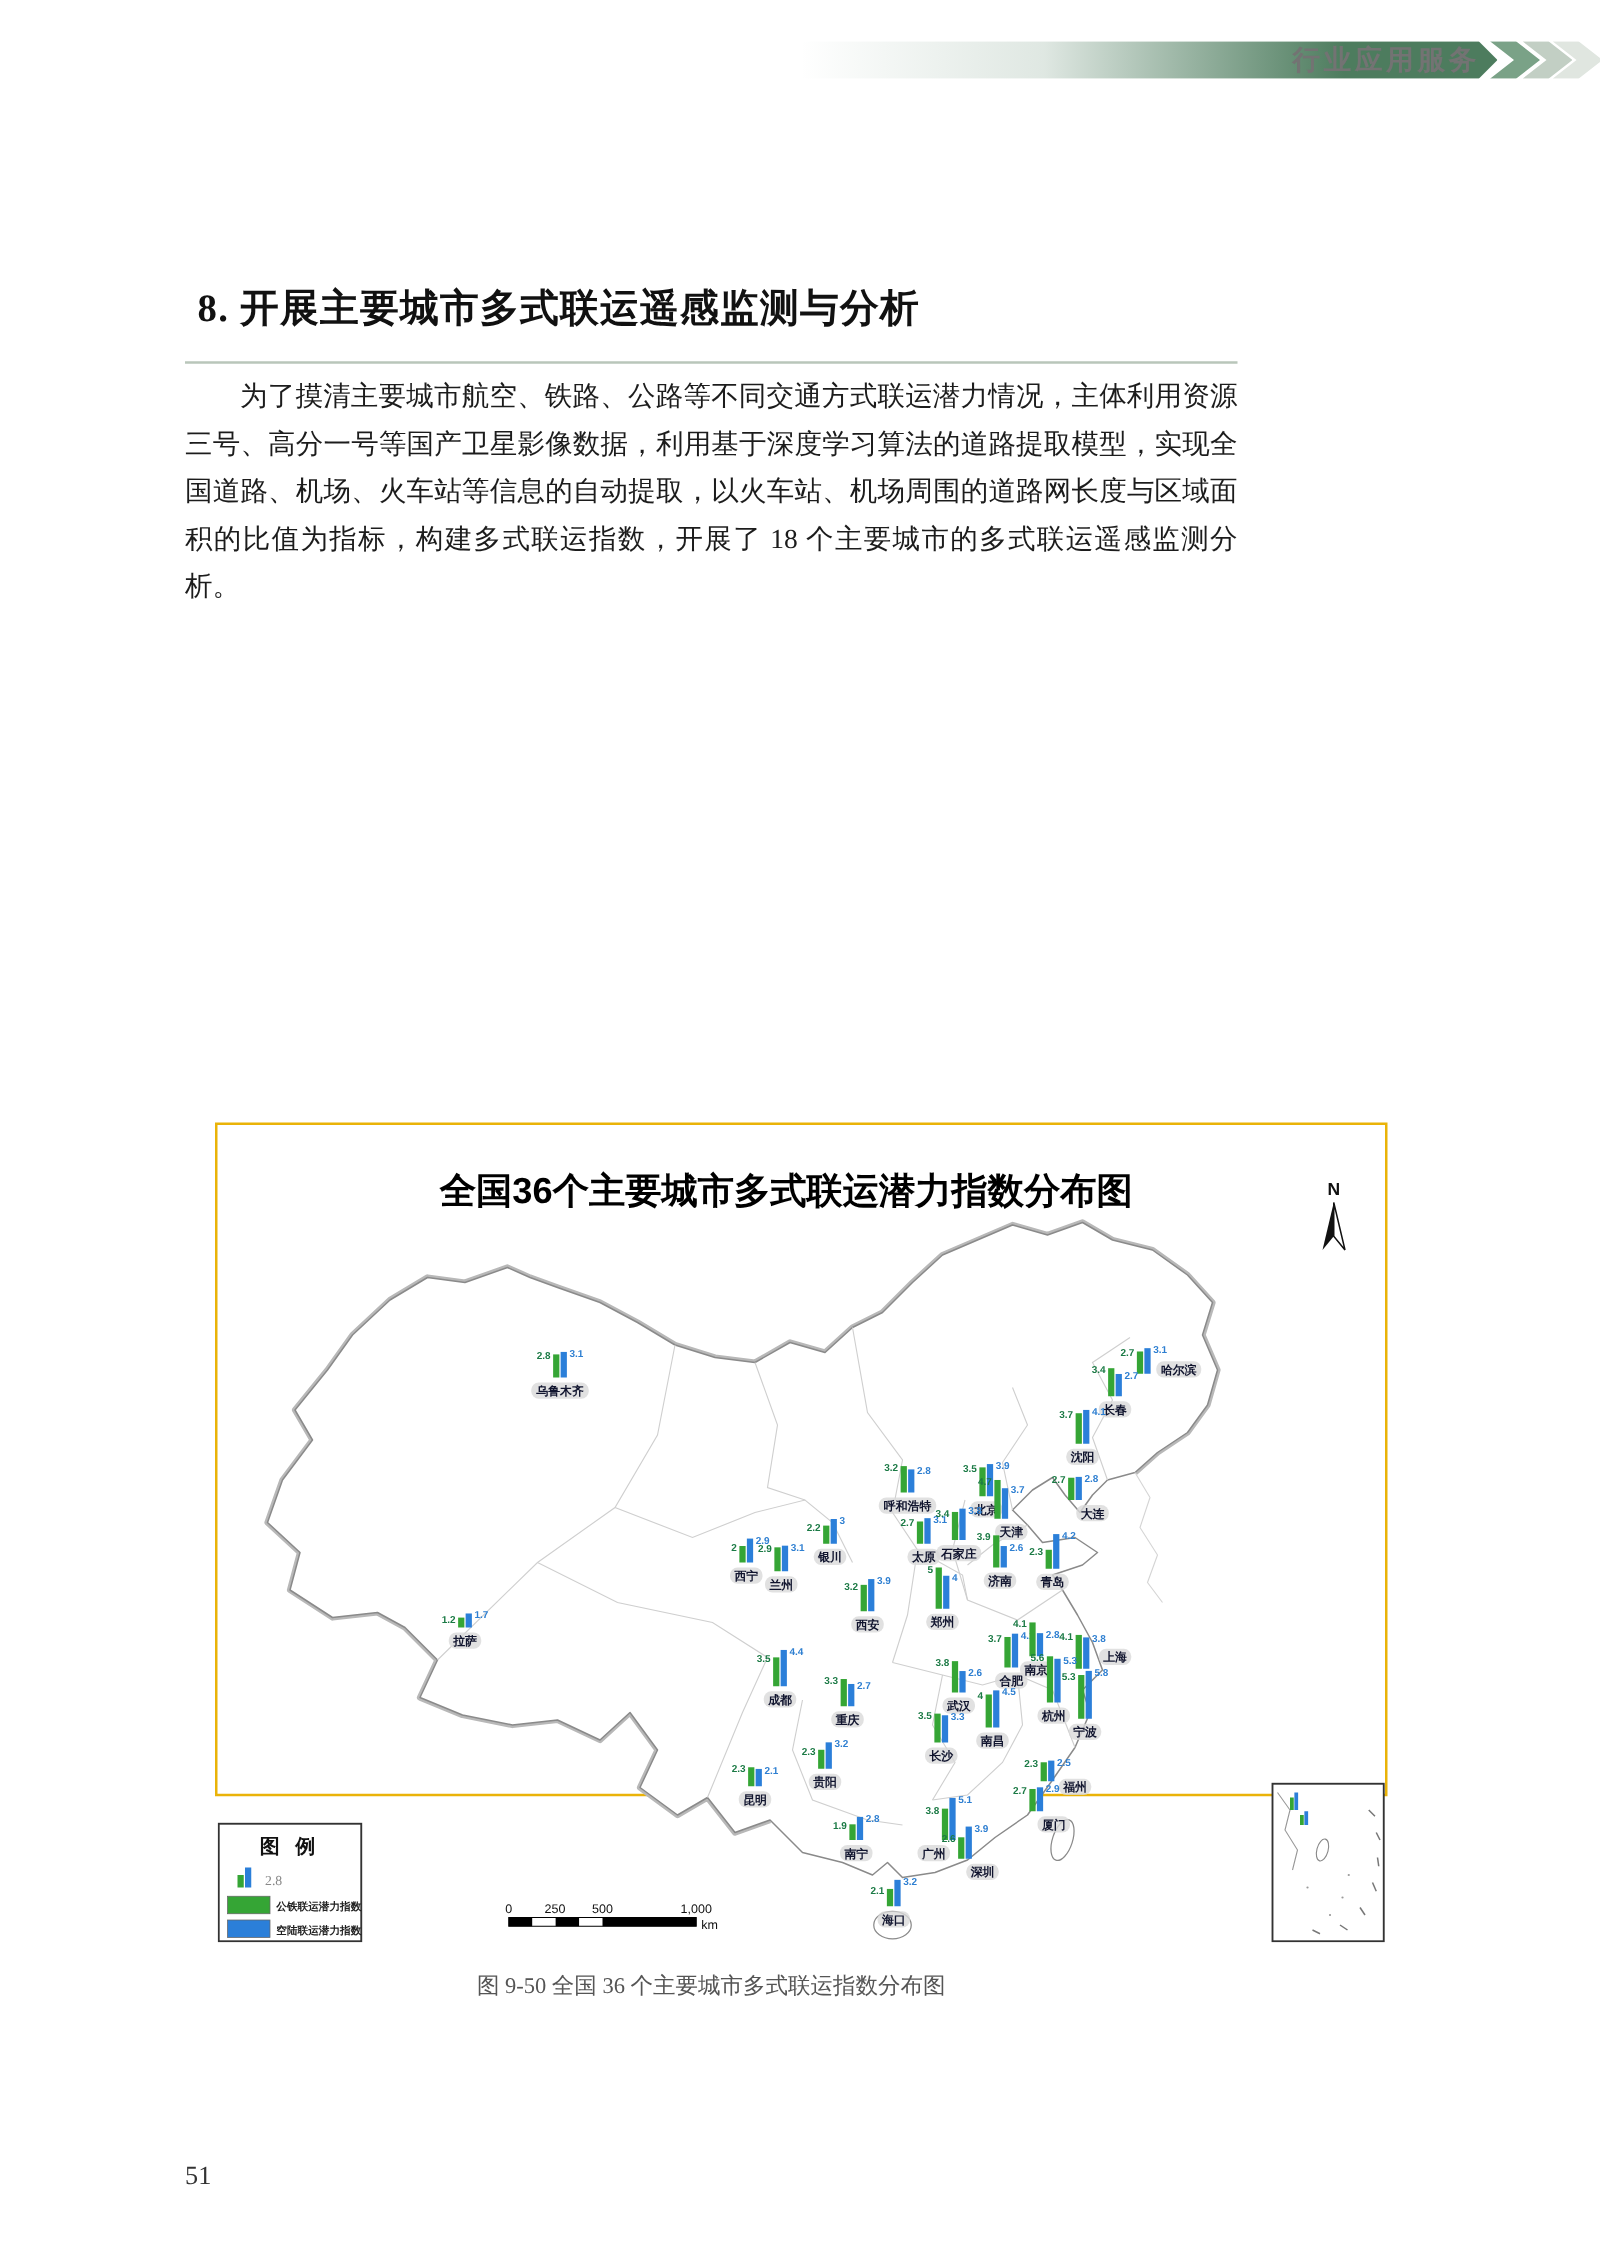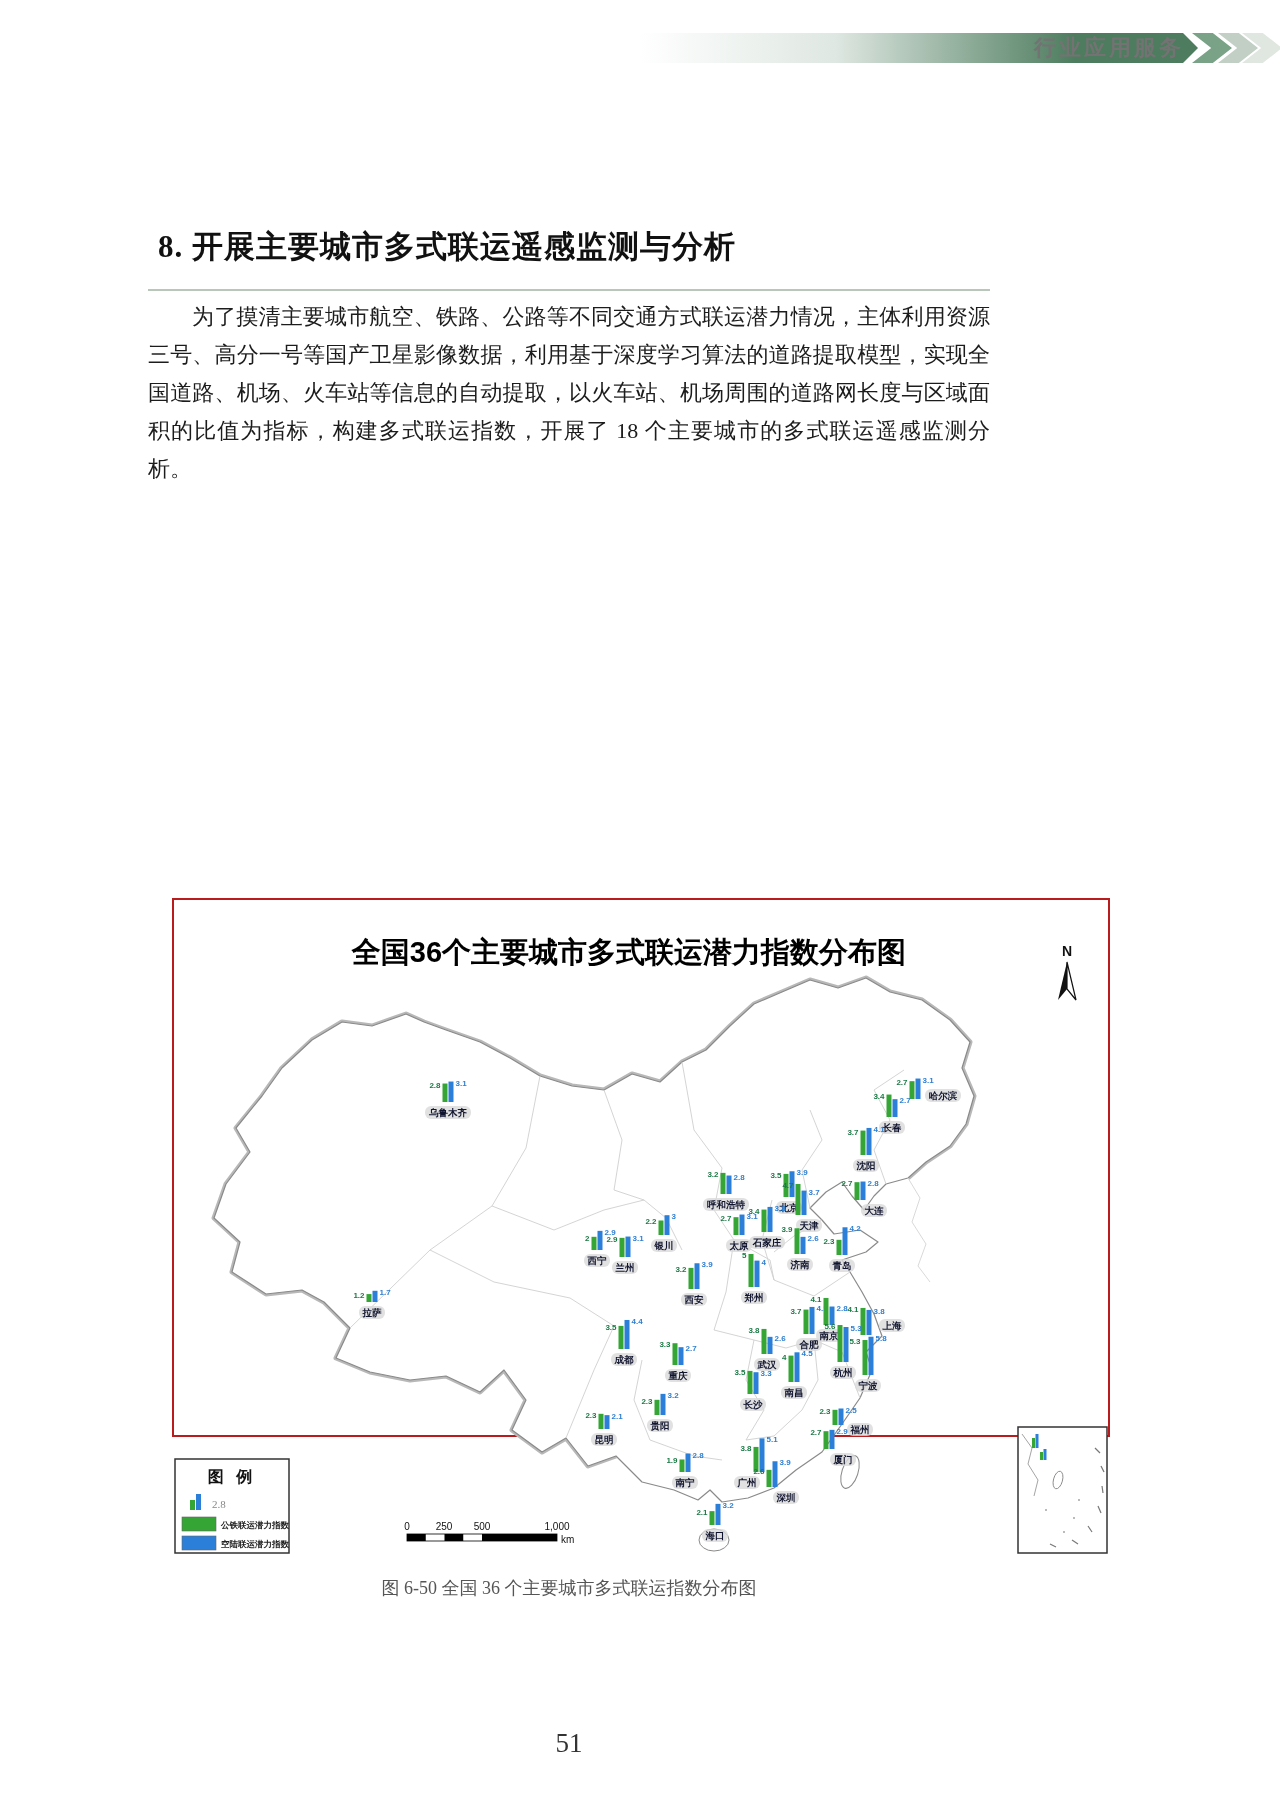--- a/index.html
+++ b/index.html
@@ -29,27 +29,27 @@
     position:absolute;left:148px;top:226px;width:900px;
     font-size:31px;font-weight:bold;color:#111;letter-spacing:1px;margin-left:10px;
   }
   .title-rule{position:absolute;left:148px;top:289px;width:842px;height:2px;background:#b9c6ba;}
 
   .body-text{position:absolute;left:148px;top:298px;width:842px;
     font-size:22px;line-height:38px;text-align:justify;}
   .body-text p{margin:0;text-indent:2em;}
 
   .figure-box{position:absolute;left:172px;top:898px;width:938px;height:539px;
-    border:2px solid #b91c1c;box-sizing:border-box;background:#fff;}
+    border:2px solid #eab308;box-sizing:border-box;background:#fff;}
   .figure-box svg{display:block;}
 
   .figure-caption{position:absolute;left:148px;top:1576px;width:842px;text-align:center;
     font-size:18px;color:#555;}
-  .page-number{position:absolute;left:148px;top:1728px;width:842px;text-align:center;
-    font-size:27px;color:#333;}
+  .page-number{position:absolute;left:148px;top:1728px;width:842px;text-align:left;
+    font-size:21px;color:#333;}
 </style>
 </head>
 <body>
 
 <div class="banner-wrap">
   <div class="banner-bar"></div>
   <div class="banner-text">行业应用服务</div>
   <div class="chev chev1"></div>
   <div class="chev chev2"></div>
   <div class="chev chev3"></div>
@@ -434,14 +434,14 @@
       <g fill="#9a9a9a">
         <circle cx="900" cy="618" r="0.9"></circle>
           <circle cx="905" cy="600" r="0.9"></circle>
         <circle cx="890" cy="632" r="0.9"></circle>
           <circle cx="872" cy="610" r="0.9"></circle>
       </g>
     </g>
   </svg>
 </div>
 
-<div class="figure-caption">图 6-50 全国 36 个主要城市多式联运指数分布图</div>
+<div class="figure-caption">图 9-50 全国 36 个主要城市多式联运指数分布图</div>
 <div class="page-number">51</div>
 
 </body></html>

